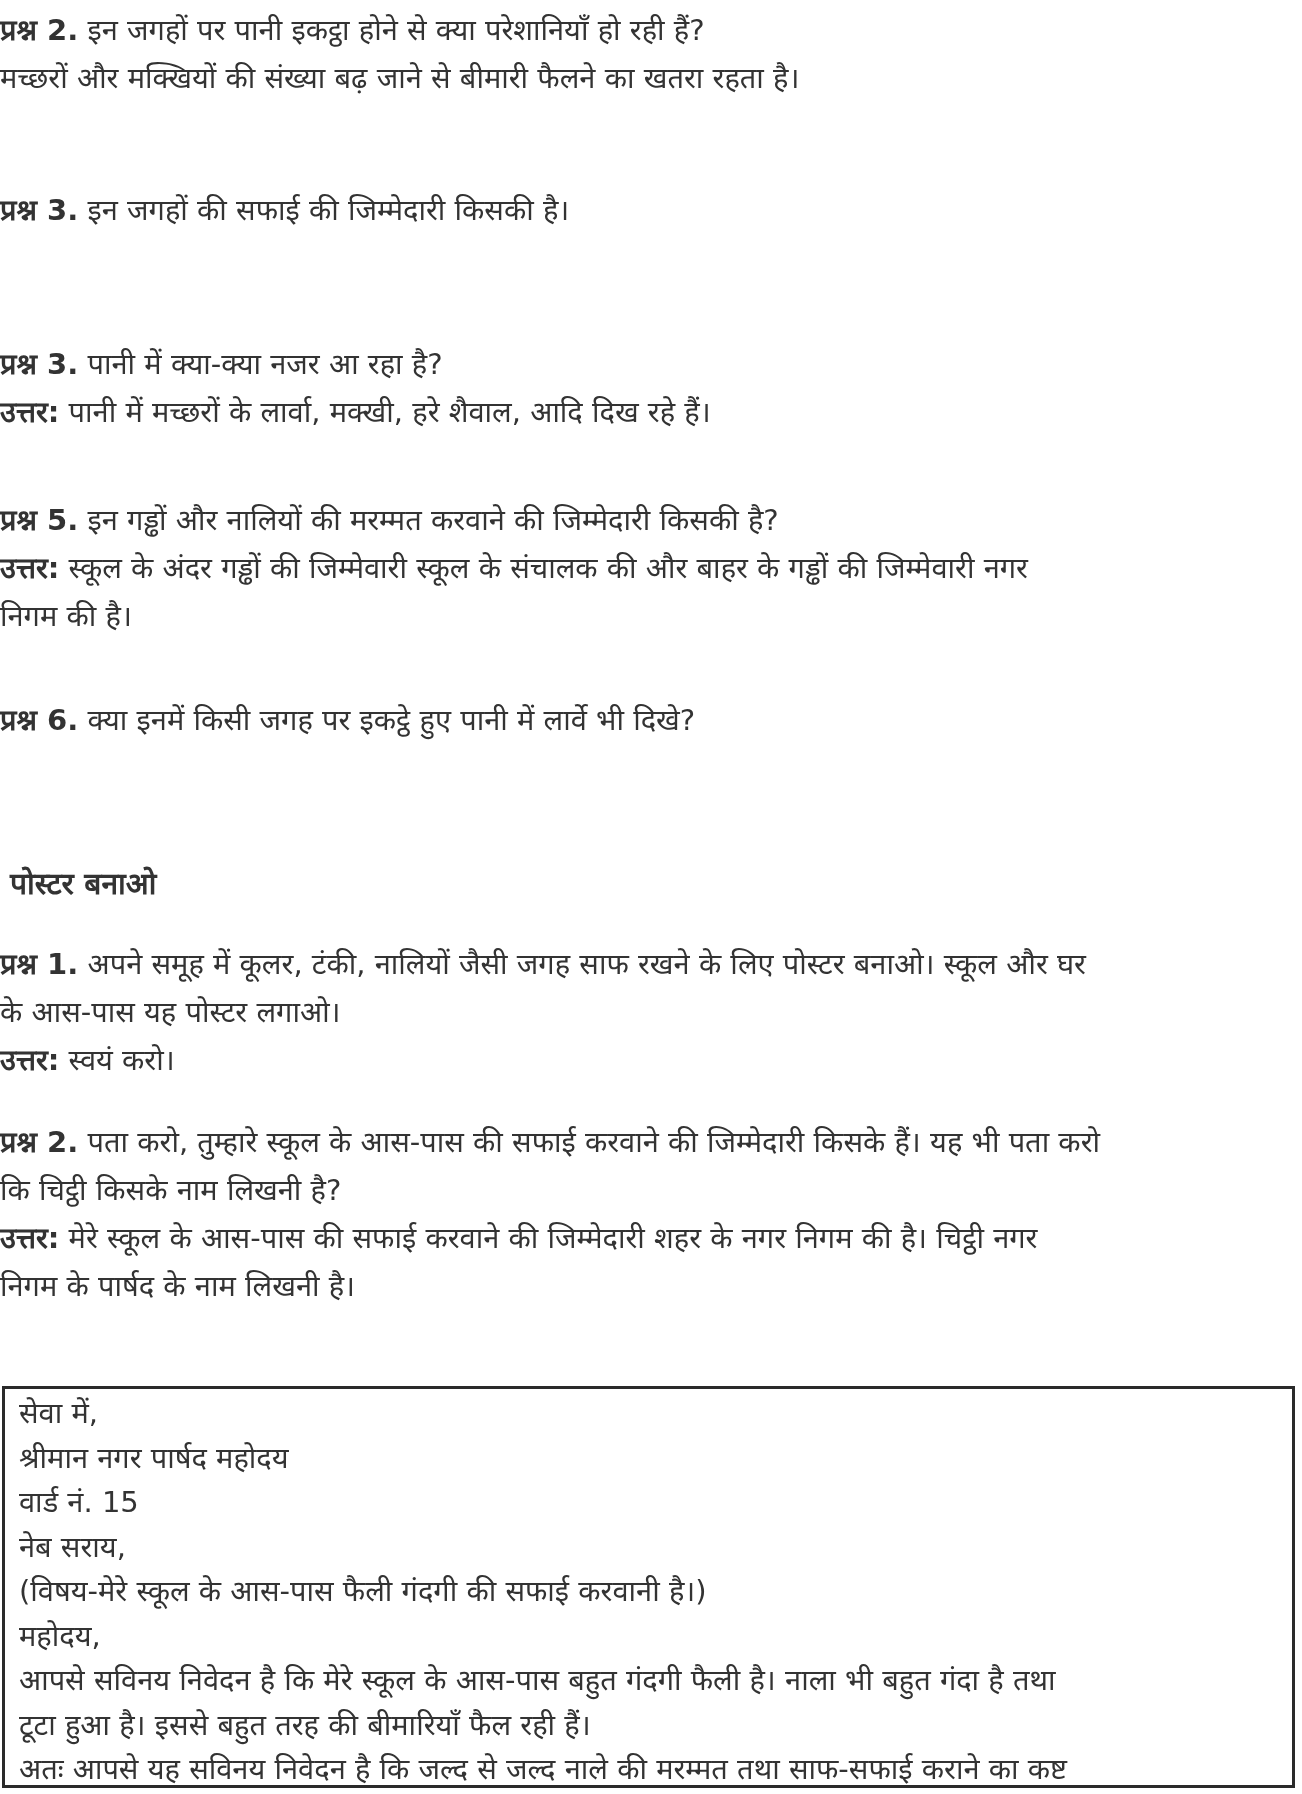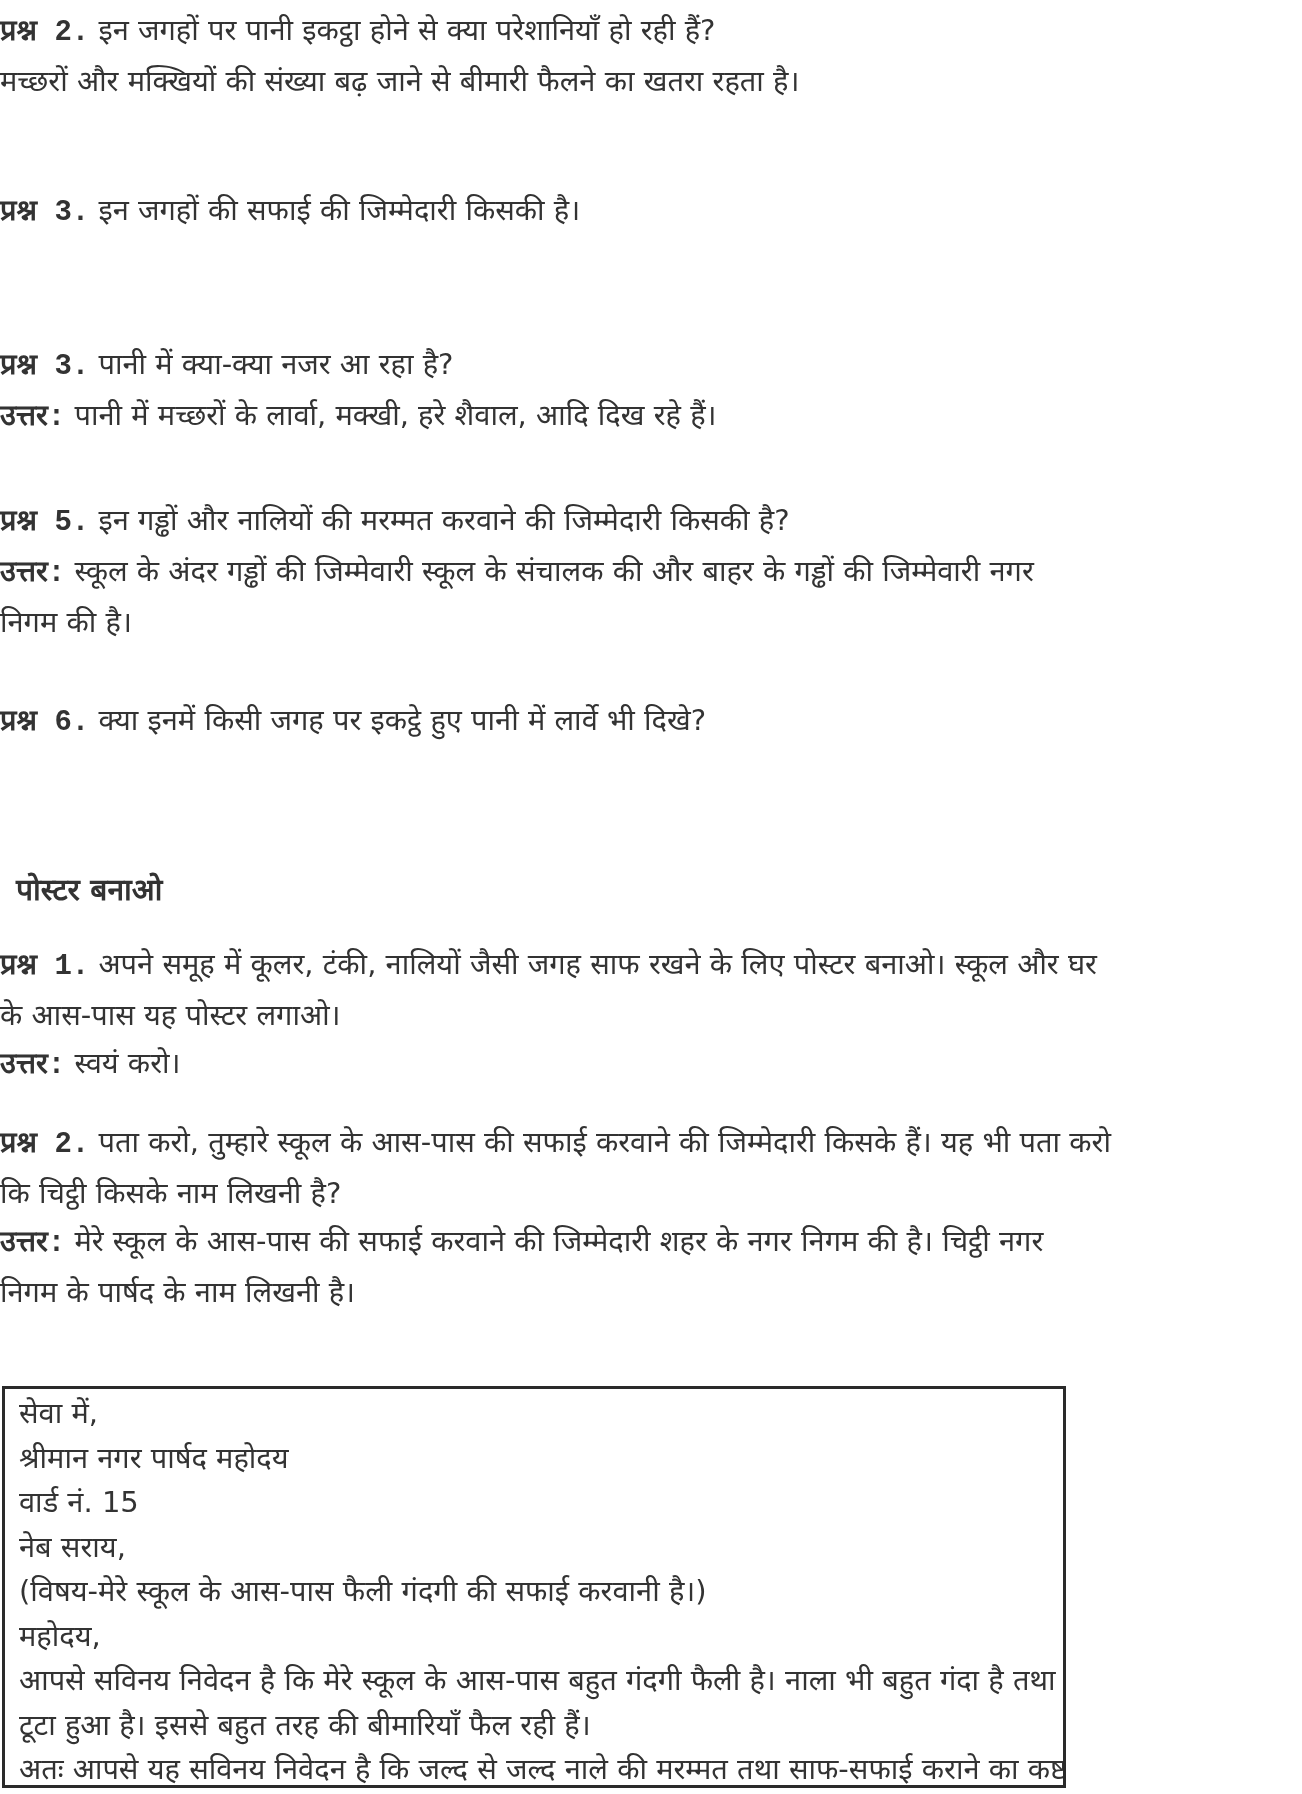--- a/index.html
+++ b/index.html
@@ -29,35 +29,34 @@
       width: 1300px;
       margin: 0;
     }
     .line {
       display: block;
       white-space: nowrap;
     }
     .label {
       font-weight: bold;
       color: #333333;
-      font-family: Liberation Mono, monospace;
     }
     .section-heading {
       position: absolute;
       left: 0;
       font-weight: bold;
       font-size: 30px;
       line-height: 48px;
-      margin: 16px;
+      margin: 10px;
     }
     .letter-box {
       position: absolute;
       left: 2px;
       top: 1386px;
-      width: 1064px;
+      width: 1293px;
       height: 402px;
       border: 3px solid #2a2a2a;
       box-sizing: border-box;
       padding: 2px 0 16px 14px;
       overflow: hidden;
       font-size: 29px;
       line-height: 44.5px;
     }
     .letter-line {
       display: block;

